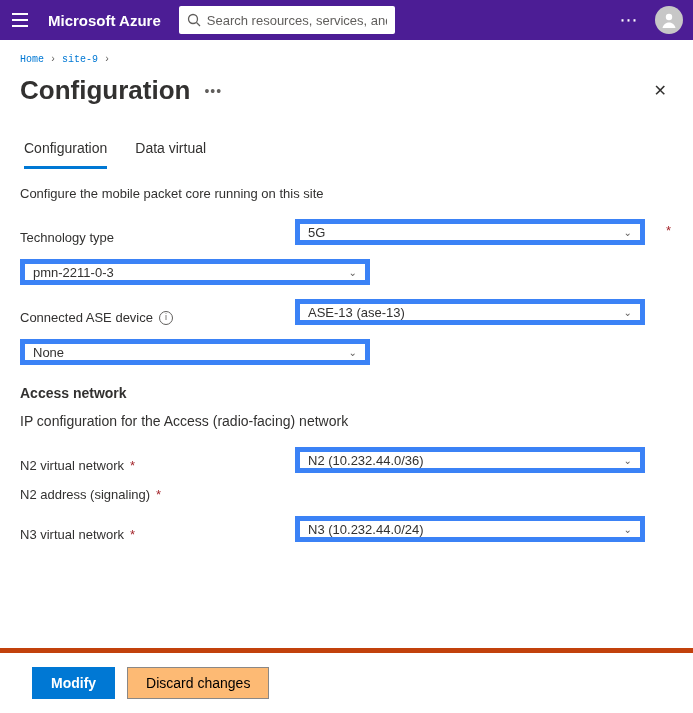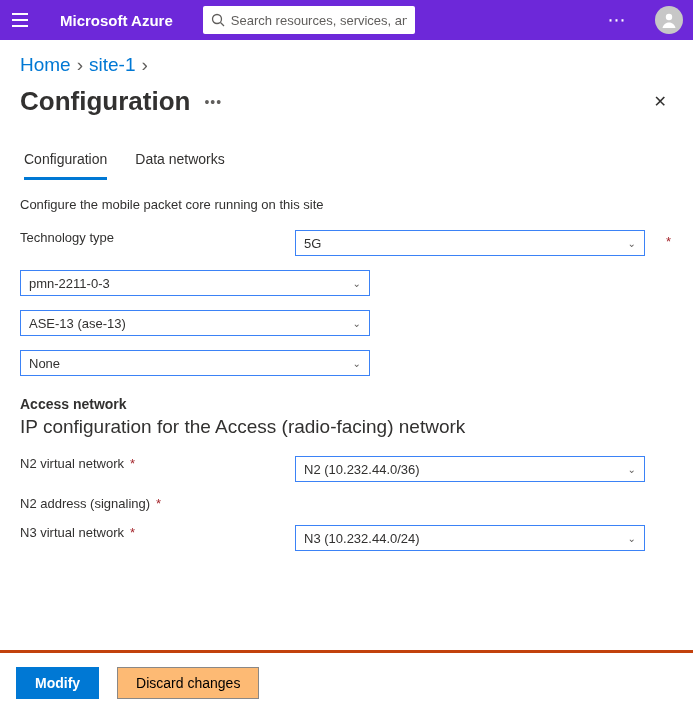--- a/index.html
+++ b/index.html
@@ -9,25 +9,25 @@
     color: #323130;
     width: 693px;
     height: 713px;
     overflow: hidden;
     background: #fff;
     position: relative;
   }
   
   .topbar {
     height: 40px;
-    background: #6d28d9;
+    background: #4c1d95;
     display: flex;
     align-items: center;
     padding: 0 10px 0 0;
-    gap: 20px;
+    gap: 8px;
     color: #fff;
   }
   .hamburger {
     width: 40px; height: 40px;
     display:flex;align-items:center;justify-content:center;
     cursor:pointer;
   }
   .brand { font-weight:600; font-size:15px; margin-right:10px; white-space:nowrap; }
   .searchbox {
     flex:1;
@@ -46,22 +46,22 @@
   }
   .searchbox input::placeholder{color:#605e5c;}
   .top-ellipsis{width:36px;text-align:center;font-size:18px;letter-spacing:1px;cursor:pointer;}
   .avatar{
     width:28px;height:28px;border-radius:50%;
     background:#c7c7c7;display:flex;align-items:center;justify-content:center;
   }
   
   .breadcrumb{
     padding:14px 20px 6px 20px;
-    font-size:19px;color:#0078d4;
-    display:flex;align-items:center;gap:6px;
+    font-size:10px;color:#0078d4;
+    display:flex;align-items:center;gap:6px;font-family:Liberation Mono, monospace;
   }
   .breadcrumb .chev{color:#605e5c;}
   
   .page-head{
     display:flex;align-items:center;justify-content:space-between;
     padding:4px 20px 10px 20px;
   }
   .page-title{font-size:26px;font-weight:600;}
   .title-wrap{display:flex;align-items:center;gap:14px;}
   .title-ellipsis{font-size:14px;color:#605e5c;letter-spacing:1px;cursor:pointer;}
@@ -72,44 +72,44 @@
   }
   .tab{
     padding:0 0 10px 0;cursor:pointer;color:#323130;font-size:14px;
     border-bottom:2px solid transparent;
   }
   .tab.active{color:#323130;border-bottom:3px solid #0078d4;font-weight:400;}
   
   .content{padding:16px 32px 0 20px;}
   .desc{font-size:13px;margin-bottom:18px;}
   .form-row{
-    display:flex;align-items:flex-start;margin-bottom:14px;position:relative;
+    display:flex;align-items:flex-end;margin-bottom:14px;position:relative;
   }
   .form-label{width:275px;font-size:13px;display:flex;align-items:center;gap:6px;}
   .req{color:#a4262c;}
   .outer-req{color:#a4262c;position:absolute;right:-10px;top:4px;}
   .form-control{
-    flex:0 0 350px;width:350px;height:26px;border:1px solid #3b82f6;
+    flex:0 0 350px;width:350px;height:26px;border:5px solid #3b82f6;
     display:flex;align-items:center;padding:0 8px;font-size:13px;
     justify-content:space-between;background:#fff;
   }
   .form-control.select{cursor:pointer;}
   .chevd{color:#605e5c;font-size:10px;}
   .info-icon{
     width:14px;height:14px;border:1px solid #605e5c;border-radius:50%;
     display:inline-flex;align-items:center;justify-content:center;
     font-size:9px;color:#605e5c;font-style:normal;line-height:1;
   }
-  .section-head{font-weight:600;font-size:14px;margin:20px 0 4px 0;}
-  .section-desc{font-size:19px;margin-bottom:18px;}
+  .section-head{font-weight:600;font-size:14px;margin:20px 0 12px 0;}
+  .section-desc{font-size:14px;margin-bottom:18px;}
   
   .footer{
     position:absolute;left:0;right:0;bottom:0;
-    border-top:3px solid #c2410c;
-    padding:14px 16px;display:flex;gap:18px;background:#fff;
+    border-top:5px solid #c2410c;
+    padding:14px 32px;display:flex;gap:12px;background:#fff;
   }
   .btn{
     height:32px;padding:0 18px;font-size:14px;cursor:pointer;
     display:inline-flex;align-items:center;justify-content:center;
     border:1px solid #8a8886;background:#fdba74;
   }
   .btn.primary{background:#0078d4;border-color:#0078d4;color:#fff;font-weight:600;}
   a.crumb{color:#0078d4;text-decoration:none;cursor:pointer;}
 </style>
 </head>
@@ -137,35 +137,35 @@
     <svg width="20" height="20" viewBox="0 0 20 20">
       <circle cx="10" cy="7" r="3.2" fill="#fff"></circle>
       <path d="M3.5 18c1-4 4-5.5 6.5-5.5s5.5 1.5 6.5 5.5z" fill="#fff"></path>
     </svg>
   </div>
 </div>
 
 <div class="breadcrumb">
   <a class="crumb">Home</a>
   <span class="chev">›</span>
-  <a class="crumb">site-1</a>
+  <a class="crumb">site-9</a>
   <span class="chev">›</span>
 </div>
 
 <div class="page-head">
   <div class="title-wrap">
     <div class="page-title">Configuration</div>
     <div class="title-ellipsis">•••</div>
   </div>
   <div class="close-x">✕</div>
 </div>
 
 <div class="tabs">
   <div class="tab active">Configuration</div>
-  <div class="tab">Data networks</div>
+  <div class="tab">Data virtual</div>
 </div>
 
 <div class="content">
   <div class="desc">Configure the mobile packet core running on this site</div>
 
   <div class="form-row">
     <div class="form-label">Technology type</div>
     <div class="form-control select">
       <span>5G</span>
       <span class="chevd">⌄</span>
@@ -174,20 +174,24 @@
   </div>
 
   <div class="form-row">
     <div class="form-control select">
       <span>pmn-2211-0-3</span>
       <span class="chevd">⌄</span>
     </div>
   </div>
 
   <div class="form-row">
+    <div class="form-label">
+      <span>Connected ASE device</span>
+      <span class="info-icon">i</span>
+    </div>
     <div class="form-control select">
       <span>ASE-13 (ase-13)</span>
       <span class="chevd">⌄</span>
     </div>
   </div>
 
   <div class="form-row">
     <div class="form-control select">
       <span>None</span>
       <span class="chevd">⌄</span>

